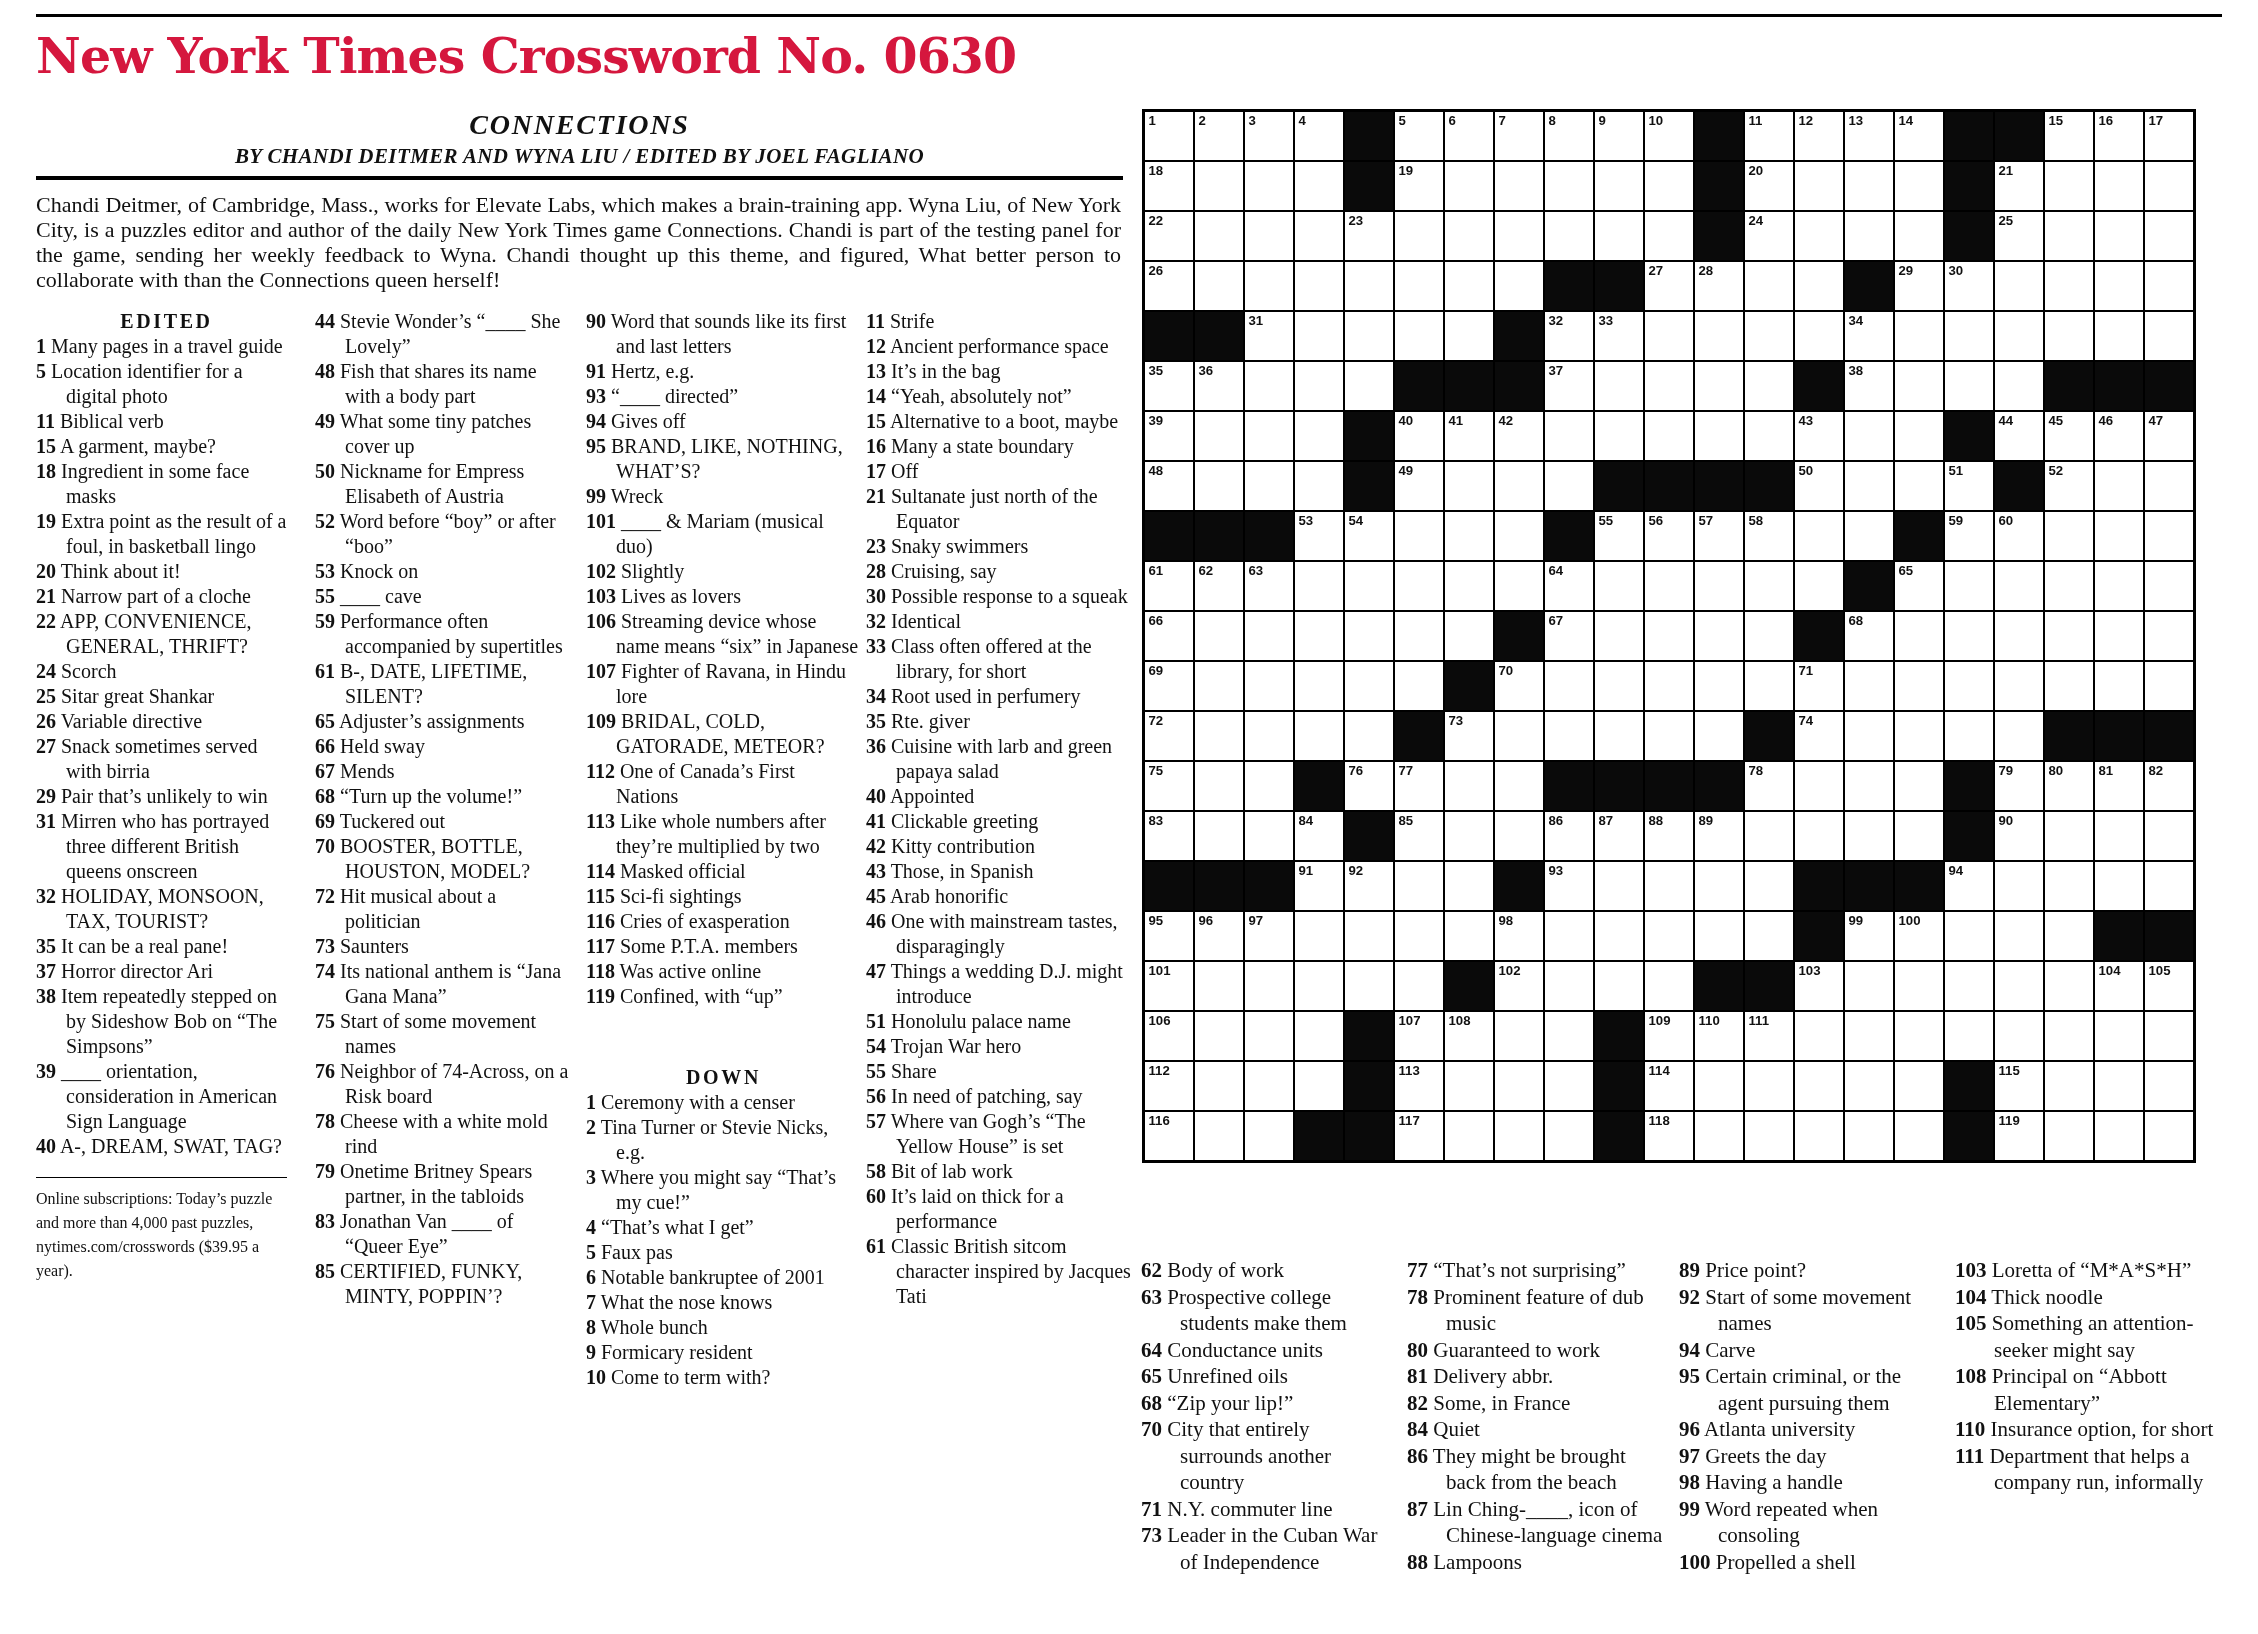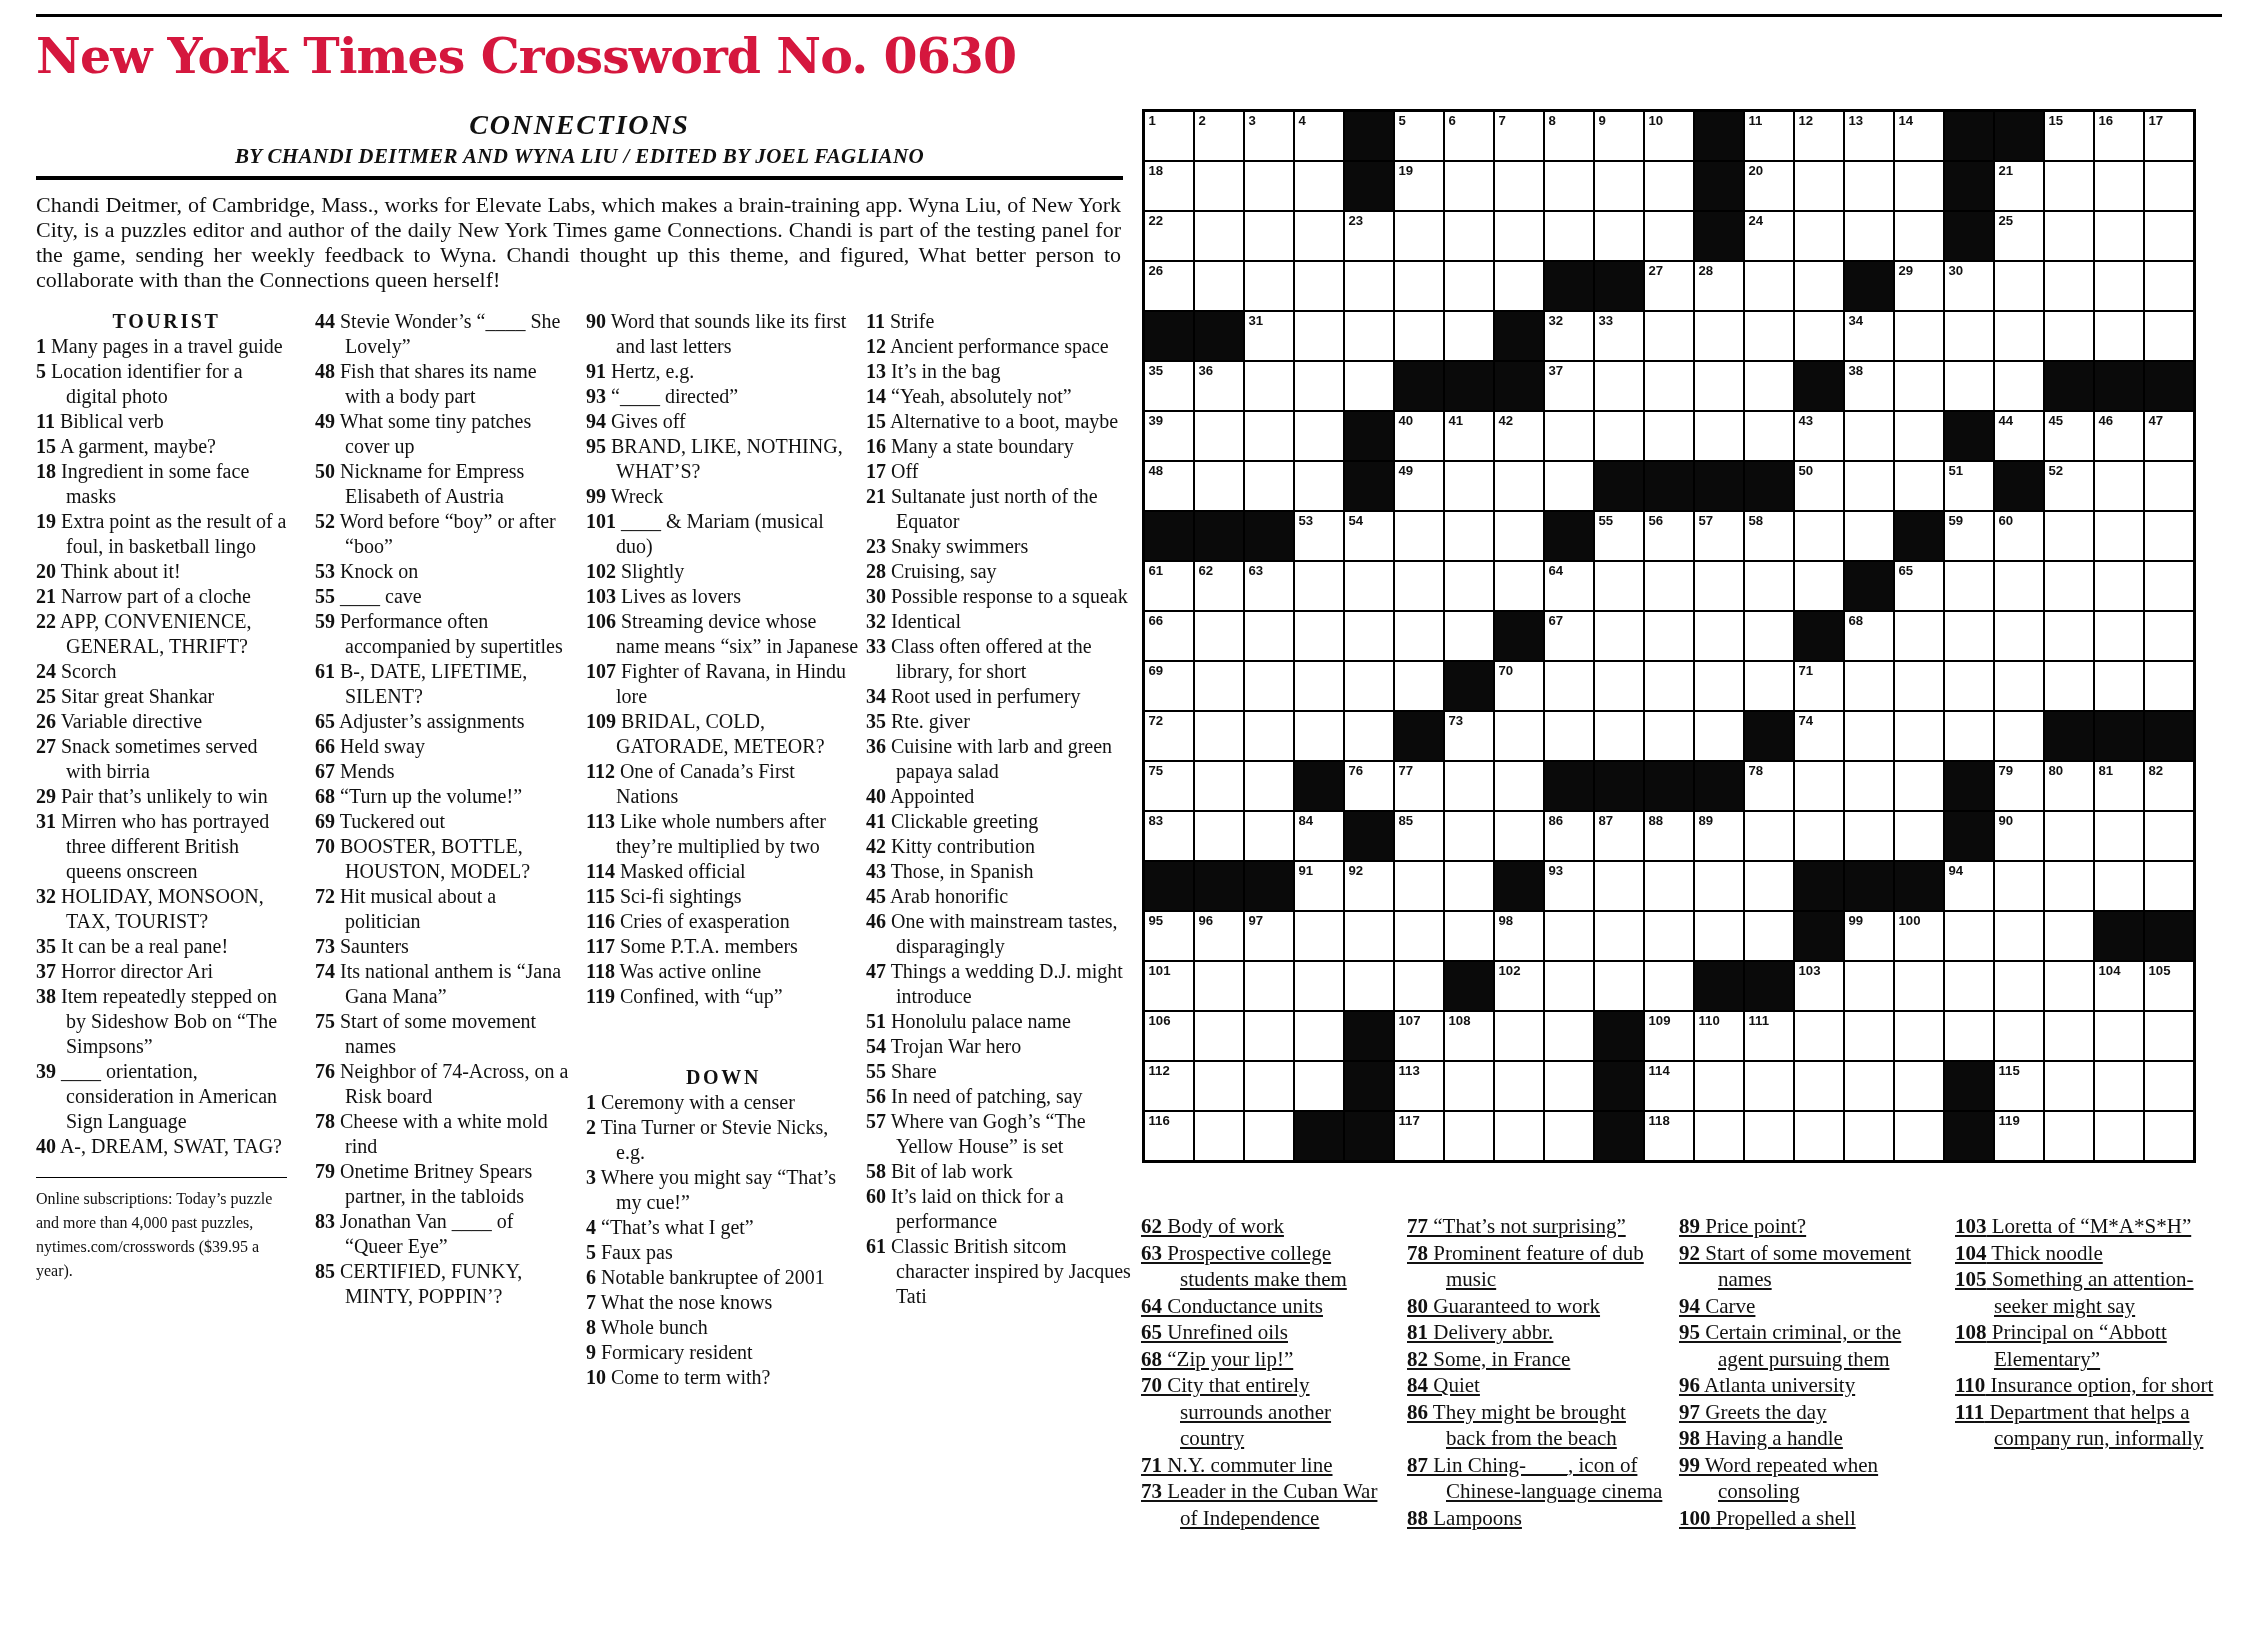--- a/index.html
+++ b/index.html
@@ -21,40 +21,40 @@
   .downhead{margin-top:56px;}
   .noterule{height:1.8px;background:#000;margin:17.6px 0 8.8px 0;width:96%;}
   .subnote{font-size:16px;line-height:24px;}
   #grid{position:absolute;left:1142px;top:109px;display:grid;
         grid-template-columns:repeat(21,50px);grid-auto-rows:50px;
         border:2.6px solid #000;background:#fff;}
   .cell{position:relative;border:0.9px solid #000;background:#fff;box-sizing:border-box;}
   .cell.black{background:#0a0a0a;}
   .cellnum{position:absolute;top:0.9px;left:3.5px;
         font-family:"Liberation Sans",sans-serif;font-size:13.2px;font-weight:700;}
-  .botcol{position:absolute;top:1213px;bottom:0;overflow:hidden;text-decoration:underline;}
+  .botcol{position:absolute;top:1257px;bottom:0;overflow:hidden;}
   .botcol .clue{font-size:21px;line-height:26.5px;padding-left:39px;text-indent:-39px;}
 </style>
 </head>
 <body>
 
 <div id="page">
 
   <div class="toprule"></div>
 
   <div class="masthead" style="color: rgb(213, 23, 62);">New York Times Crossword No. 0630</div>
 
   <div class="centerblock ptitle">CONNECTIONS</div>
   <div class="centerblock byline">BY CHANDI DEITMER AND WYNA LIU / EDITED BY JOEL FAGLIANO</div>
   <div class="bylinerule"></div>
 
   <div class="intro">Chandi Deitmer, of Cambridge, Mass., works for Elevate Labs, which makes a brain-training app. Wyna Liu, of New York City, is a puzzles editor and author of the daily New York Times game Connections. Chandi is part of the testing panel for the game, sending her weekly feedback to Wyna. Chandi thought up this theme, and figured, What better person to collaborate with than the Connections queen herself!</div>
 
   <div class="cluecol" style="left:36px;width:261px">
-    <div class="shead">TOURIST</div>
+    <div class="shead">EDITED</div>
     <div>
         <div class="clue"><b>1</b> Many pages in a travel guide</div>
         <div class="clue"><b>5</b> Location identifier for a digital photo</div>
         <div class="clue"><b>11</b> Biblical verb</div>
         <div class="clue"><b>15</b> A garment, maybe?</div>
         <div class="clue"><b>18</b> Ingredient in some face masks</div>
         <div class="clue"><b>19</b> Extra point as the result of a foul, in basketball lingo</div>
         <div class="clue"><b>20</b> Think about it!</div>
         <div class="clue"><b>21</b> Narrow part of a cloche</div>
         <div class="clue"><b>22</b> APP, CONVENIENCE, GENERAL, THRIFT?</div>

